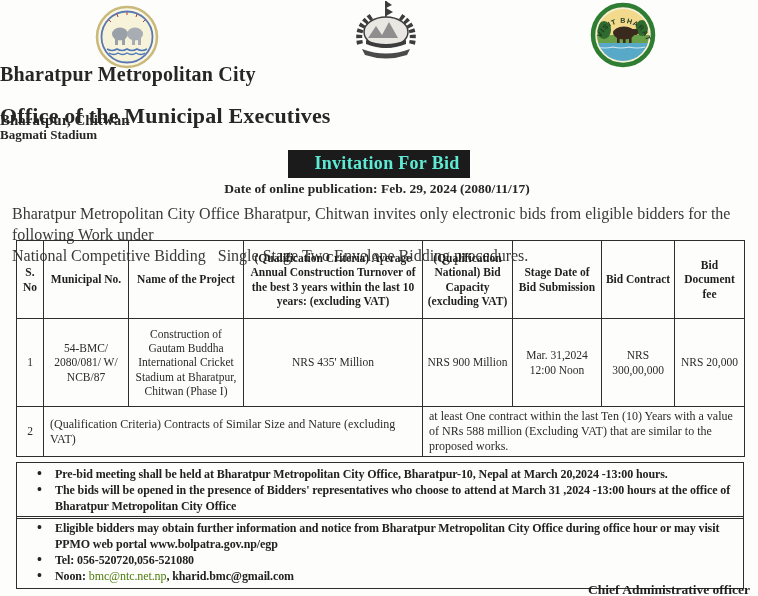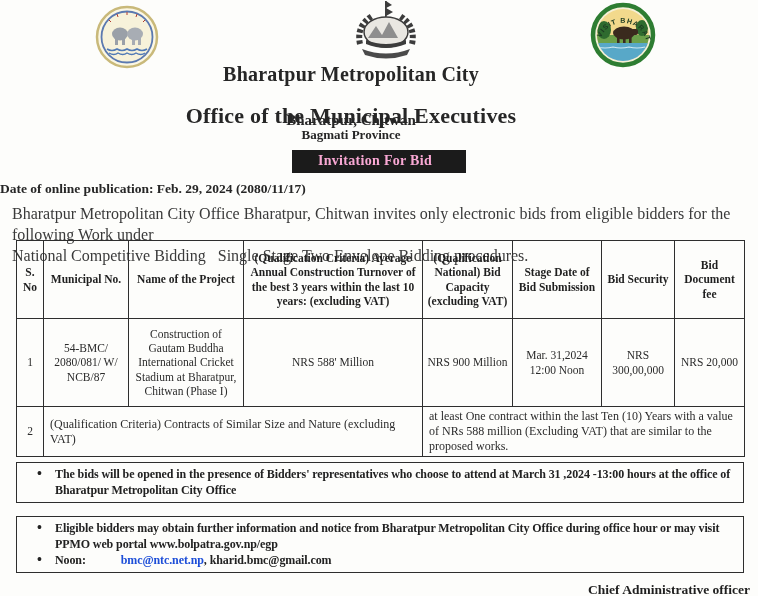--- a/index.html
+++ b/index.html
@@ -3,31 +3,31 @@
 <meta charset="utf-8">
 <style>
   html,body{margin:0;padding:0;background:#e9e9e9;}
   .page{
     position:relative;width:758px;height:596px;margin:0 auto;
     background:#fdfdfb;overflow:hidden;
     font-family:"Liberation Serif","DejaVu Serif",serif;
     color:#262626;
   }
   .logo{position:absolute;}
-  .org-title{position:absolute;left:16px;width:670px;text-align:center;font-weight:bold;}
+  .org-title{position:absolute;left:0;width:670px;text-align:left;font-weight:bold;}
   .t1{top:63px;font-size:20px;letter-spacing:.2px;}
   .t2{top:85px;font-size:22px;letter-spacing:.2px;margin-top:18px;}
   .t3{top:112px;font-size:15px;}
   .t4{top:127px;font-size:13px;}
   .banner-wrap{position:absolute;top:150px;left:0;width:758px;text-align:center;}
   .banner{
-    display:inline-block;background:#1b1b1b;color:#f9a8d4;
-    font-size:14px;font-weight:bold;padding:3px 34px 4px 26px;letter-spacing:.3px;
+    display:inline-block;background:#1b1b1b;color:#5eead4;
+    font-size:18px;font-weight:bold;padding:3px 10px 4px 26px;letter-spacing:.3px;
   }
-  .pubdate{position:absolute;top:181px;left:0;width:754px;text-align:left;
+  .pubdate{position:absolute;top:181px;left:0;width:754px;text-align:center;
     font-size:13.5px;font-weight:bold;}
   .intro{position:absolute;top:203px;left:12px;width:738px;
     font-size:16px;line-height:1.32;white-space:pre-wrap;color:#3a3a3a;}
   table.bid-table{
     position:absolute;top:240px;left:16px;width:728px;
     border-collapse:collapse;table-layout:fixed;
   }
   table.bid-table th,table.bid-table td{
     border:1.5px solid #2e2e2e;vertical-align:middle;text-align:center;
     padding:2px 3px;font-size:11.5px;line-height:1.25;color:#2b2b2b;
@@ -40,21 +40,21 @@
   tr.r2 td.lefttext{text-align:left;padding-left:6px;font-size:12px;}
   .box{
     position:absolute;left:16px;width:728px;box-sizing:border-box;
     border:1.5px solid #2e2e2e;padding:3px 8px 4px 8px;
     font-weight:bold;font-size:12px;line-height:1.34;letter-spacing:-.1px;color:#222;
   }
   .box1{top:462px;}
   .box2{top:516px;}
   .bullet{position:relative;padding-left:30px;}
   .bullet::before{content:"\2022";position:absolute;left:12px;top:-1px;font-size:14px;}
-  .mail-link{color:#1d4ed8;text-decoration:none;font-weight:bold;cursor:pointer;margin-left:32px;}
+  .mail-link{color:#4d7c0f;text-decoration:none;font-weight:normal;cursor:pointer;}
   .footer-sign{
     position:absolute;top:582px;right:8px;font-size:13.5px;font-weight:bold;color:#1f1f1f;
   }
 </style>
 </head>
 <body>
 
 <div class="page">
 
   <svg class="logo" style="left:95px;top:4px;" width="64" height="66" viewBox="0 0 64 66">
@@ -113,21 +113,21 @@
       <rect x="39" y="35" width="2.6" height="6" fill="#3a2a1e"></rect>
     </g>
     <text font-size="7" font-weight="bold" fill="#1d3b22" letter-spacing="1" font-family="Liberation Sans, sans-serif">
       <textPath href="#arcTop" startOffset="4%">VISIT BHARATPUR</textPath>
     </text>
   </svg>
 
   <div class="org-title t1">Bharatpur Metropolitan City</div>
   <div class="org-title t2">Office of the Municipal Executives</div>
   <div class="org-title t3">Bharatpur, Chitwan</div>
-  <div class="org-title t4">Bagmati  Province</div>
+  <div class="org-title t4">Bagmati  Stadium</div>
 
   <div class="banner-wrap">
     <span class="banner">Invitation For Bid</span>
   </div>
 
   <div class="pubdate">Date of online publication: Feb. 29, 2024 (2080/11/17)</div>
 
   <div class="intro">Bharatpur Metropolitan City Office Bharatpur, Chitwan invites only electronic bids from eligible bidders for the following Work under
 National Competitive Bidding   Single Stage Two Envelope Bidding procedures.</div>
 
@@ -143,45 +143,47 @@
         <col style="width:70px">
     </colgroup>
     <tbody>
         <tr class="hdr">
       <th>S. No</th>
       <th>Municipal No.</th>
       <th>Name of the Project</th>
       <th>(Qualification Criteria) Average Annual Construction Turnover of the best 3 years within the last 10 years: (excluding VAT)</th>
       <th>(Qualification National) Bid Capacity (excluding VAT)</th>
       <th>Stage Date of Bid Submission</th>
-      <th>Bid Security</th>
+      <th>Bid Contract</th>
       <th>Bid Document fee</th>
     </tr>
     <tr class="r1">
       <td>1</td>
       <td>54-BMC/ 2080/081/ W/ NCB/87</td>
       <td>Construction of Gautam Buddha International Cricket Stadium at Bharatpur, Chitwan (Phase I)</td>
-      <td>NRS 588' Million</td>
+      <td>NRS 435' Million</td>
       <td>NRS 900 Million</td>
       <td>Mar. 31,2024 12:00 Noon</td>
       <td>NRS 300,00,000</td>
       <td>NRS 20,000</td>
     </tr>
     <tr class="r2">
       <td>2</td>
       <td class="lefttext" colspan="3">(Qualification Criteria) Contracts of Similar Size and Nature (excluding VAT)</td>
       <td class="lefttext" colspan="4">at least One contract within the last Ten (10) Years with a value of NRs 588 million (Excluding VAT) that are similar to the proposed works.</td>
     </tr>
   </tbody>
     </table>
 
   <div class="box box1">
+    <div class="bullet">Pre-bid meeting shall be held at Bharatpur Metropolitan City Office, Bharatpur-10, Nepal at March 20,2024 -13:00 hours.</div>
     <div class="bullet">The bids will be opened in the presence of Bidders' representatives who choose to attend at March 31 ,2024 -13:00 hours at the office of Bharatpur Metropolitan City Office</div>
   </div>
 
   <div class="box box2">
     <div class="bullet">Eligible bidders may obtain further information and notice from Bharatpur Metropolitan City Office during office hour or may visit PPMO web portal www.bolpatra.gov.np/egp</div>
+    <div class="bullet">Tel: 056-520720,056-521080</div>
     <div class="bullet"><span>Noon: </span><a class="mail-link">bmc@ntc.net.np</a><span>, kharid.bmc@gmail.com</span></div>
   </div>
 
   <div class="footer-sign">Chief Administrative officer</div>
 
 </div>
 
 </body></html>

